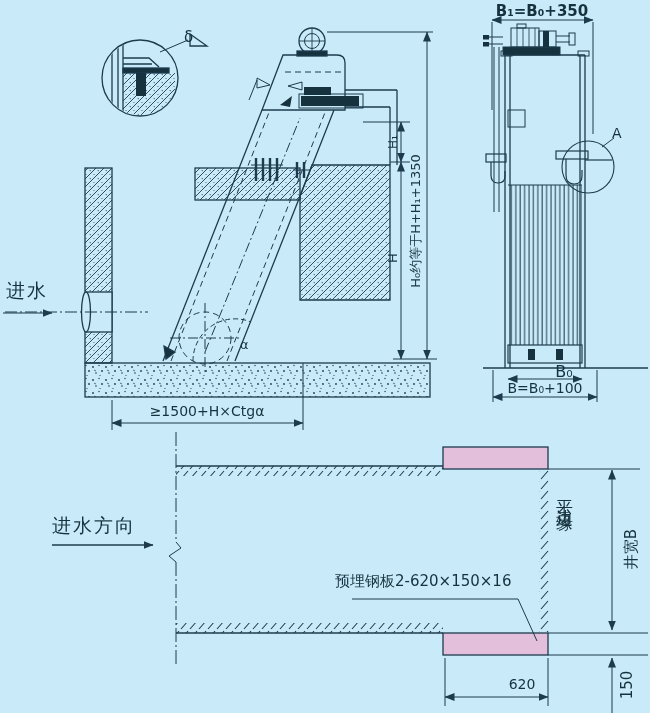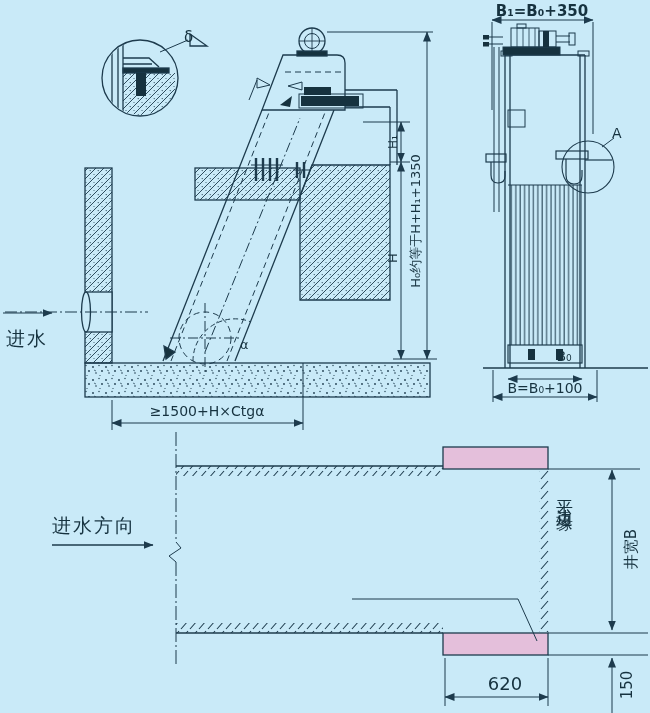--- a/index.html
+++ b/index.html
@@ -211,32 +211,33 @@
         <path d="M445,658 V706 M548,658 V706"></path>
         <path d="M445,697 H548" marker-start="url(#arr)" marker-end="url(#arr)"></path>
         <path d="M612,713 V658" marker-end="url(#arr)"></path>
       </g>
     </g>
   </g>
 </svg>
 
 <div class="lbl" style="left:184px;top:30px;font-size:15px;">δ</div>
 
-<div class="lbl" style="left:6px;top:281px;font-size:19px;letter-spacing:2px;margin-top:48px;">进水</div>
+<div class="lbl" style="left:6px;top:281px;font-size:19px;letter-spacing:2px;">进水</div>
 
 <div class="lbl rot" style="left:393px;top:142px;font-size:12px;">H₁</div>
 <div class="lbl rot" style="left:392px;top:258px;font-size:13px;">H</div>
 <div class="lbl rot" style="left:415px;top:221px;font-size:13px;">H₀约等于H+H₁+1350</div>
 <div class="lbl" style="left:240px;top:338px;font-size:13px;">α</div>
 <div class="lbl ctr" style="left:207px;top:411px;font-size:14px;">≥1500+H×Ctgα</div>
 
 <div class="lbl ctr" style="left:542px;top:11px;font-size:15px;font-weight:bold;">B₁=B₀+350</div>
 <div class="lbl" style="left:612px;top:126px;font-size:14px;">A</div>
-<div class="lbl ctr" style="left:546px;top:356px;font-size:14px;padding-left:36px;">B₀</div>
+<div class="lbl ctr" style="left:546px;top:372px;font-size:16px;padding-left:36px;">B₀</div>
 <div class="lbl ctr" style="left:545px;top:388px;font-size:14px;text-align:center;">B=B₀+100</div>
 
 <div class="lbl" style="left:52px;top:516px;font-size:19px;letter-spacing:2px;">进水方向</div>
 <div class="lbl vert" style="left:556px;top:486px;font-size:17px;letter-spacing:5px;">平台边缘</div>
 <div class="lbl rot" style="left:631px;top:549px;font-size:15px;">井宽B</div>
-<div class="lbl ctr" style="left:505px;top:684px;font-size:18px;">620</div>
+<div class="lbl" style="left:335px;top:574px;font-size:15px;">预埋钢板2-620×150×16</div>
+<div class="lbl ctr" style="left:522px;top:684px;font-size:14px;">620</div>
 <div class="lbl rot" style="left:627px;top:685px;font-size:15px;">150</div>
 
 </div>
 
 </body></html>

